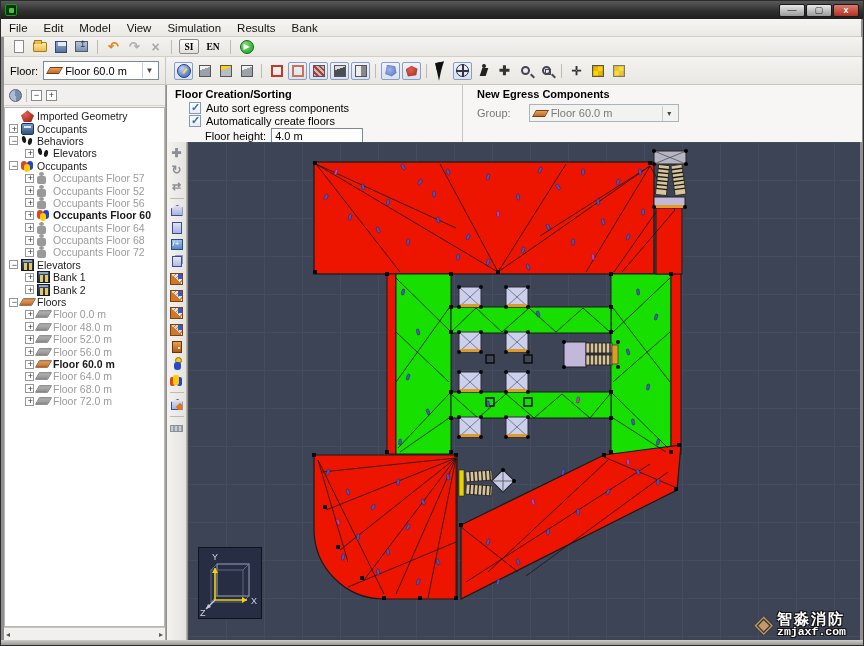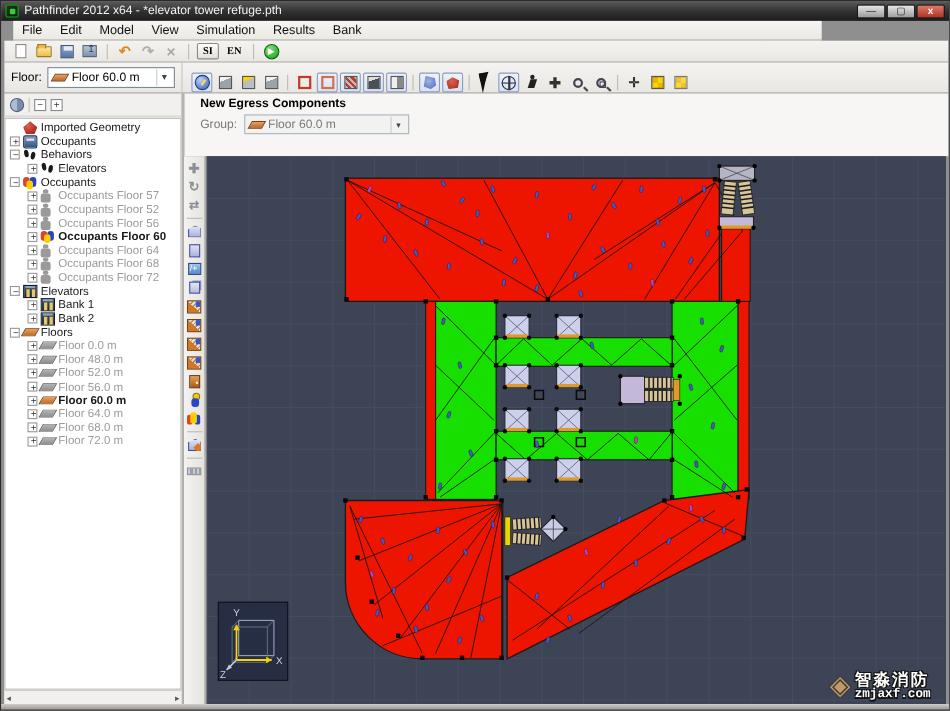--- a/index.html
+++ b/index.html
@@ -6,39 +6,39 @@
   *{box-sizing:border-box;}
   #win{position:relative;width:864px;height:646px;background:#8f8f8f;overflow:hidden;border:1px solid #2b2b2b;}
   
   #titlebar{position:absolute;left:0;top:0;width:100%;height:18px;background:linear-gradient(#5a5a5a,#303030 55%,#1d1d1d);display:flex;align-items:center;padding:0 4px;color:#f2f2f2;font-size:11px;}
   #appicon{width:12px;height:12px;background:linear-gradient(135deg,#1c3a1c,#0c1c0c);border:1px solid #0a0;border-radius:2px;margin-right:5px;position:relative;}
   #appicon::after{content:"";position:absolute;left:3px;top:3px;width:5px;height:5px;background:#3ec63e;border-radius:1px;}
   .winbtns{margin-left:auto;display:flex;gap:1px;}
   .wbtn{width:26px;height:13px;border:1px solid #1a1a1a;background:linear-gradient(#e8e8e8,#9a9a9a);font-size:9px;line-height:10px;text-align:center;color:#222;border-radius:2px;}
   .wbtn.close{background:linear-gradient(#e07a6a,#b03226);color:#fff;font-weight:bold;}
   
-  #menubar{position:absolute;left:11px;top:18px;width:735px;height:18px;background:linear-gradient(#f6f5f3,#ebe9e4);border-bottom:1px solid #d2cfc8;display:flex;align-items:center;font-size:11.5px;color:#111;}
+  #menubar{position:absolute;left:0;top:18px;width:860px;height:18px;background:linear-gradient(#f6f5f3,#ebe9e4);border-bottom:1px solid #d2cfc8;display:flex;align-items:center;font-size:11.5px;color:#111;}
   .menuitem{padding:1px 8px;}
   
   #toolbar1{position:absolute;left:3px;top:36px;width:858px;height:20px;background:linear-gradient(#f4f3f1,#e9e7e2);border-bottom:1px solid #d2cfc8;display:flex;align-items:center;gap:4px;padding:0 6px;}
   .tsep{width:1px;height:14px;background:#bdbab2;margin:0 3px;}
   .tbico{width:17px;height:17px;display:flex;align-items:center;justify-content:center;font-size:13px;}
   .i-new{width:10px;height:13px;background:#fff;border:1px solid #8a8a8a;box-shadow:inset 0 2px 0 #fff,inset 0 -2px 0 #fff;}
   .i-open{width:14px;height:10px;background:linear-gradient(#ffe9a0,#eebc4e);border:1px solid #a37c1e;border-radius:1px;position:relative;}
   .i-open::before{content:"";position:absolute;left:0;top:-3px;width:6px;height:3px;background:#eebc4e;border:1px solid #a37c1e;border-bottom:none;}
   .i-save{width:12px;height:12px;background:linear-gradient(#8ea7cc,#5674a4);border:1px solid #2e4a72;position:relative;}
   .i-save::before{content:"";position:absolute;left:2px;top:0;width:8px;height:4px;background:#e8ecf2;}
   .i-import{width:13px;height:11px;background:linear-gradient(#b8c6da,#7e92ad);border:1px solid #4a5c74;position:relative;}
   .i-import::before{content:"↥";position:absolute;left:3px;top:-3px;font-size:9px;color:#26384e;}
   .glyph{font-weight:bold;}
   .btn-tog{min-width:20px;height:15px;border:1px solid #8a8a8a;border-radius:2px;background:linear-gradient(#fdfdfd,#e2e0da);font-size:9.5px;font-weight:bold;font-family:"Liberation Serif",serif;display:flex;align-items:center;justify-content:center;padding:0 2px;}
   .btn-tog.flat{border-color:transparent;background:transparent;}
   .i-run{width:14px;height:14px;border-radius:50%;background:radial-gradient(circle at 35% 30%,#7ede7e,#17a017);border:1px solid #0d6b0d;color:#fff;font-size:8px;display:flex;align-items:center;justify-content:center;}
   
-  #floorrow{position:absolute;left:3px;top:56px;width:858px;height:28px;background:linear-gradient(#f4f3f1,#e9e7e2);border-bottom:1px solid #c9c6bf;display:flex;align-items:flex-end;}
+  #floorrow{position:absolute;left:3px;top:56px;width:858px;height:28px;background:linear-gradient(#f4f3f1,#e9e7e2);border-bottom:1px solid #c9c6bf;display:flex;align-items:center;}
   #floorleft{width:162px;height:100%;border-right:1px solid #c9c6bf;display:flex;align-items:center;padding:0 6px;gap:5px;font-size:11px;}
   #floorcombo{flex:1;height:19px;background:#fff;border:1px solid #7a8a99;display:flex;align-items:center;gap:4px;padding:0 2px 0 4px;font-size:11px;}
   .floor-par{width:13px;height:7px;background:linear-gradient(#e8a060,#c06a28);transform:skewX(-30deg);border:1px solid #7c3f12;}
   .combo-arrow{margin-left:auto;width:14px;height:15px;display:flex;align-items:center;justify-content:center;border-left:1px solid #c5ccd4;font-size:8px;color:#444;}
   #viewtools{display:flex;align-items:center;gap:2px;padding-left:8px;}
   .ic3{width:19px;height:18px;display:flex;align-items:center;justify-content:center;border:1px solid transparent;border-radius:2px;}
   .ic3.pr{border-color:#8a9cc0;background:linear-gradient(#eef2fa,#d8e2f2);}
   .cb{width:12px;height:12px;border:1px solid #555;background:linear-gradient(160deg,#f2f2f2 0 32%,#9aa2aa 32% 100%);}
   .cb.ytop{background:linear-gradient(160deg,#ffd400 0 32%,#b8bec4 32% 100%);}
   .cb.wirer{background:transparent;border:2px solid #c0392b;}
@@ -102,21 +102,21 @@
   
   #proppanels{position:absolute;left:166px;top:84px;width:695px;height:57px;background:#f7f6f4;display:flex;font-size:11px;}
   .ppanel{padding:3px 8px;}
   .ptitle{font-weight:bold;font-size:11px;margin-bottom:2px;}
   .chkrow{display:flex;align-items:center;gap:5px;margin:1px 0 1px 14px;}
   .chk{width:12px;height:12px;border:1px solid #8399b5;background:linear-gradient(#fff,#e8eef6);position:relative;}
   .chk[data-checked="true"]::after{content:"✓";position:absolute;left:1px;top:-2px;font-size:11px;font-weight:bold;color:#3c6cc0;}
   .fh-row{display:flex;align-items:center;gap:5px;margin-left:30px;margin-top:1px;}
   .fh-input{width:92px;height:16px;border:1px solid #7a8a99;background:#fff;font-size:11px;padding:0 3px;font-family:"Liberation Sans",sans-serif;}
   #panel-egress{border-left:1px solid #c9c6bf;padding-left:14px;min-width:260px;}
-  .group-row{display:flex;align-items:center;gap:6px;margin-top:4px;color:#777;}
+  .group-row{display:flex;align-items:center;gap:18px;margin-top:4px;color:#777;}
   #groupcombo{width:150px;height:18px;border:1px solid #aab4bd;background:#f2f2f0;display:flex;align-items:center;gap:4px;padding:0 2px 0 4px;color:#7a7a7a;}
   
   #canvasbar{position:absolute;left:166px;top:141px;width:20px;height:499px;background:linear-gradient(90deg,#f4f3f1,#e5e3de);border-right:1px solid #b5b2ab;display:flex;flex-direction:column;align-items:center;padding-top:3px;gap:2px;}
   .cbi{width:16px;height:15px;display:flex;align-items:center;justify-content:center;flex:none;}
   .csep{width:14px;height:1px;background:#bdbab2;margin:2px 0;flex:none;}
   .g-pan{color:#8a8f96;font-size:12px;font-weight:bold;}
   .g-rot{color:#8a8f96;font-size:12px;font-weight:bold;}
   .g-mir{color:#8a8f96;font-size:11px;font-weight:bold;}
   .s-poly{width:12px;height:11px;background:linear-gradient(#dfe2f4,#aab2dd);border:1px solid #3c4a9a;clip-path:polygon(0 100%,0 35%,55% 0,100% 20%,100% 100%);}
   .s-rect{width:10px;height:12px;background:linear-gradient(#dfe2f4,#aab2dd);border:1px solid #3c4a9a;}
@@ -148,21 +148,20 @@
   #wm-url{font-size:11.5px;font-weight:bold;font-family:"Liberation Mono",monospace;color:#fff;text-shadow:-1px -1px 0 #111,1px -1px 0 #111,-1px 1px 0 #111,1px 1px 0 #111;}
   #botframe{position:absolute;left:0;bottom:0;width:100%;height:5px;background:linear-gradient(#cfcdc9,#9a9894);}
 </style>
 </head>
 <body>
 
 <div id="win">
 
   <div id="titlebar">
     <div id="appicon"></div>
-    <span>Pathfinder 2012 x64 - *elevator tower refuge.pth</span>
     <div class="winbtns">
       <div class="wbtn">—</div>
       <div class="wbtn">▢</div>
       <div class="wbtn close">x</div>
     </div>
   </div>
 
   <div id="menubar">
     <span class="menuitem">File</span>
     <span class="menuitem">Edit</span>
@@ -405,20 +404,35 @@
           <span class="tlabel">Floor 72.0 m</span>
         </div>
     </div>
     <div id="treescroll">
         <span>◂</span>
         <span>▸</span>
       </div>
   </div>
 
   <div id="proppanels">
+    <div class="ppanel" style="width:295px">
+      <div class="ptitle">Floor Creation/Sorting</div>
+      <div class="chkrow">
+        <div class="chk" data-checked="true"></div>
+        <span>Auto sort egress components</span>
+      </div>
+      <div class="chkrow">
+        <div class="chk" data-checked="true"></div>
+        <span>Automatically create floors</span>
+      </div>
+      <div class="fh-row">
+        <span>Floor height:</span>
+        <input class="fh-input" value="4.0 m" style="">
+      </div>
+    </div>
     <div class="ppanel" id="panel-egress">
       <div class="ptitle">New Egress Components</div>
       <div class="group-row">
         <span>Group:</span>
         <div id="groupcombo">
           <div class="floor-par"></div>
           <span>Floor 60.0 m</span>
           <span class="combo-arrow">▾</span>
         </div>
       </div>

